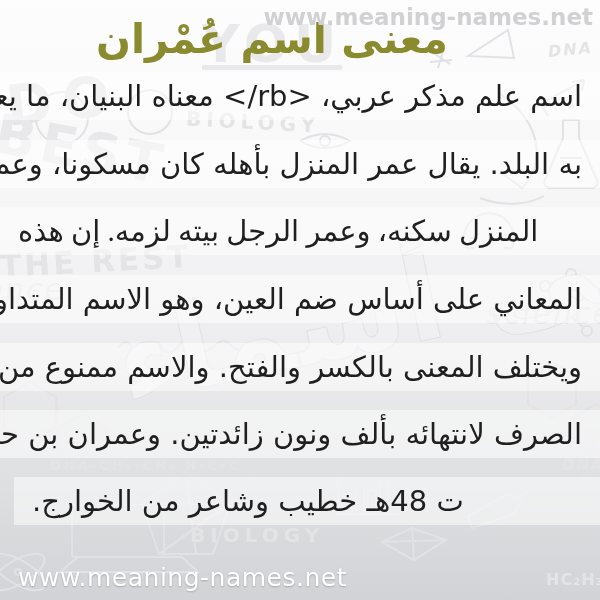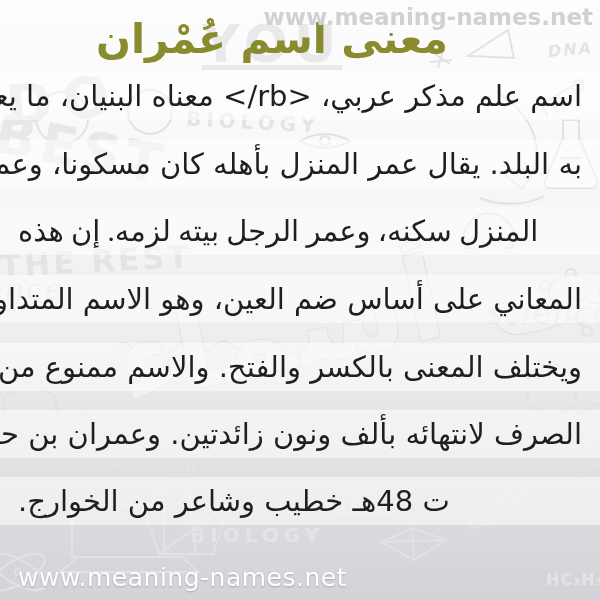--- a/index.html
+++ b/index.html
@@ -29,21 +29,21 @@
   .title-row{position:absolute;top:10px;left:0;right:0;height:58px;line-height:58px;z-index:3;
     text-align:center;transform:translateX(-28px);font-size:41px;font-weight:700;color:#8a8a2e;
     direction:rtl;white-space:nowrap;}
   
   .line-strip{position:absolute;left:0;right:0;height:48px;z-index:2;
     background:rgba(255,255,255,0.52);}
   .line-strip .txt{display:block;direction:rtl;unicode-bidi:plaintext;text-align:left;
     white-space:nowrap;padding:0 18px 0 18px;line-height:48px;font-size:29px;font-weight:500;
     color:#1f1f1f;}
   .l1{top:72px;} .l2{top:140px;} .l3{top:207px;font-family:Liberation Serif, serif;} .l4{top:275px;}
-  .l5{top:343px;} .l6{top:410px;} .l7{top:477px;}
+  .l5{top:343px;} .l6{top:410px;} .l7{top:477px;margin-left:14px;}
   .wm-bottom{position:absolute;left:18px;bottom:8px;z-index:4;font-size:25px;color:#ffffff;
     text-shadow:0 1px 2px rgba(0,0,0,0.22);letter-spacing:0.5px;}
 </style>
 </head>
 <body>
 
 <div class="canvas">
 
   <div class="doodles">
     <span class="dword d-callig">معنى أسماء</span>

